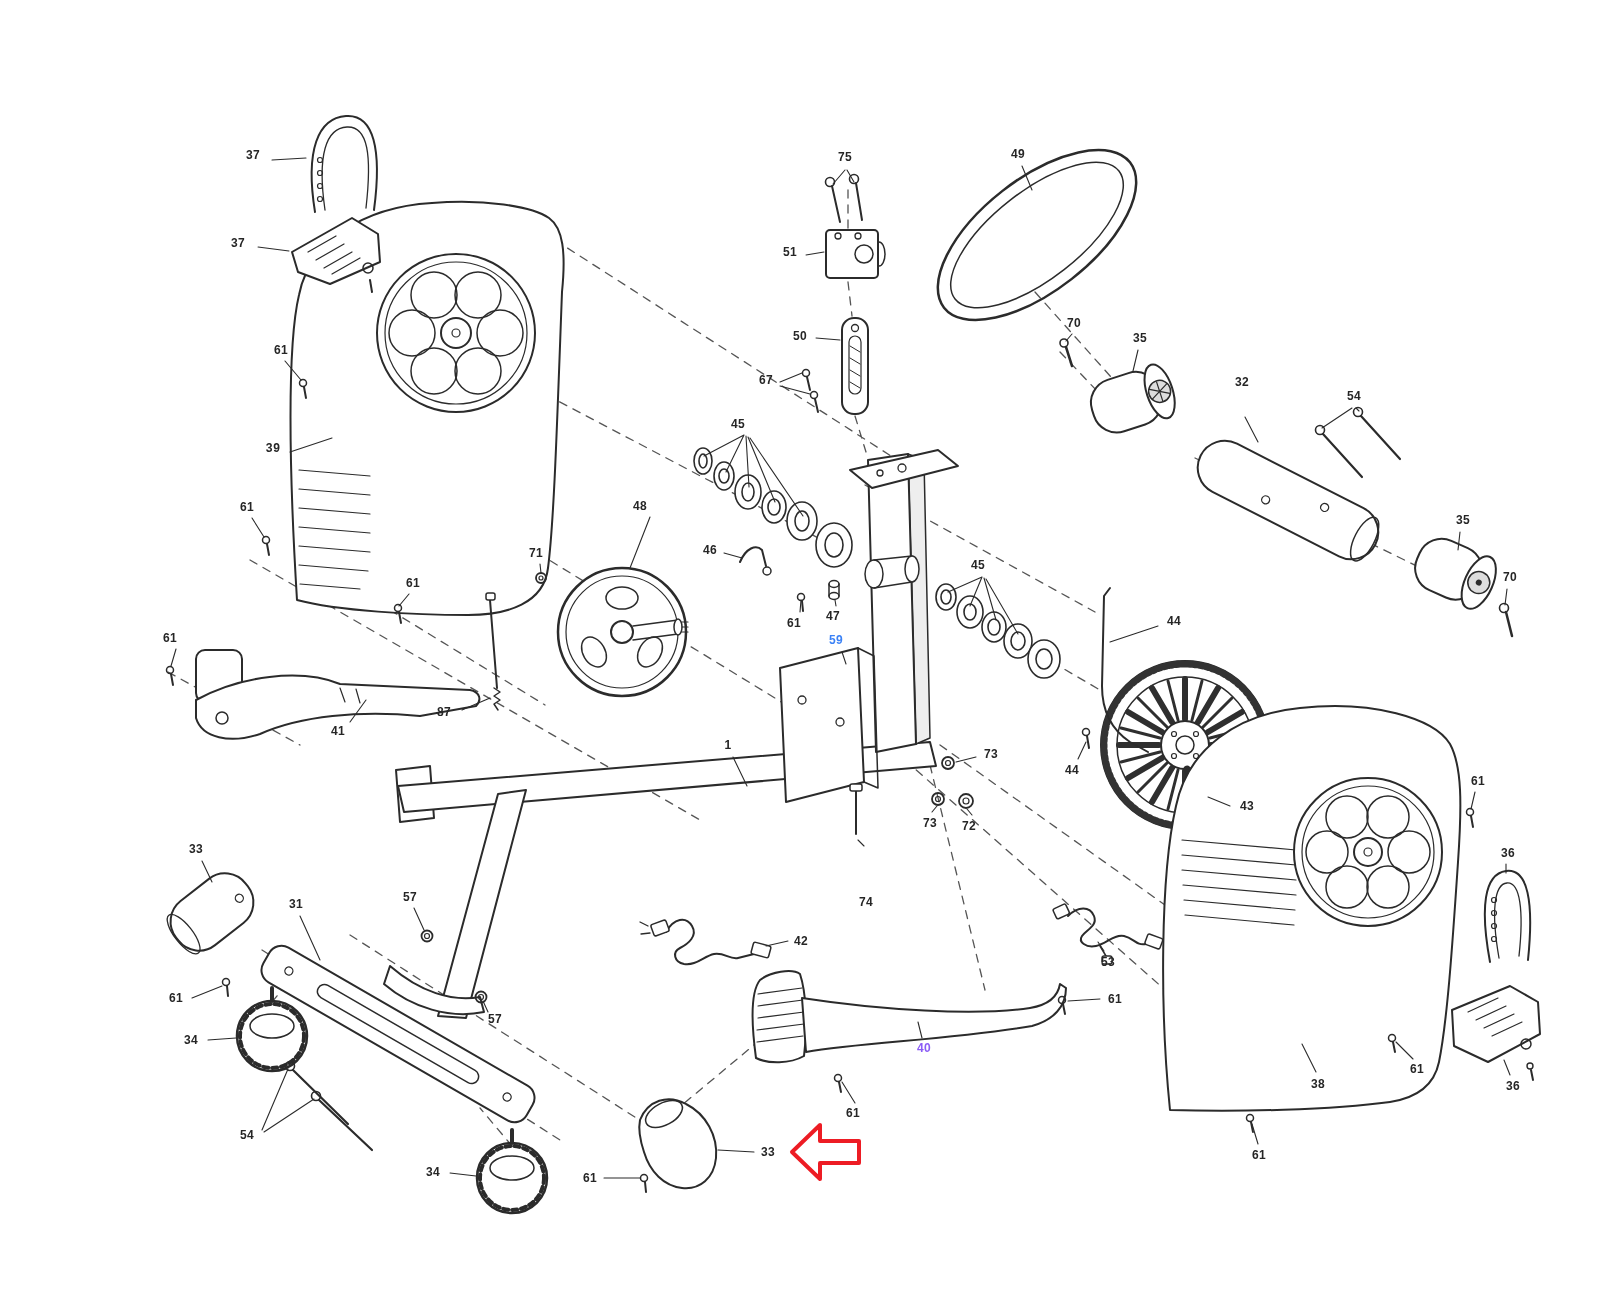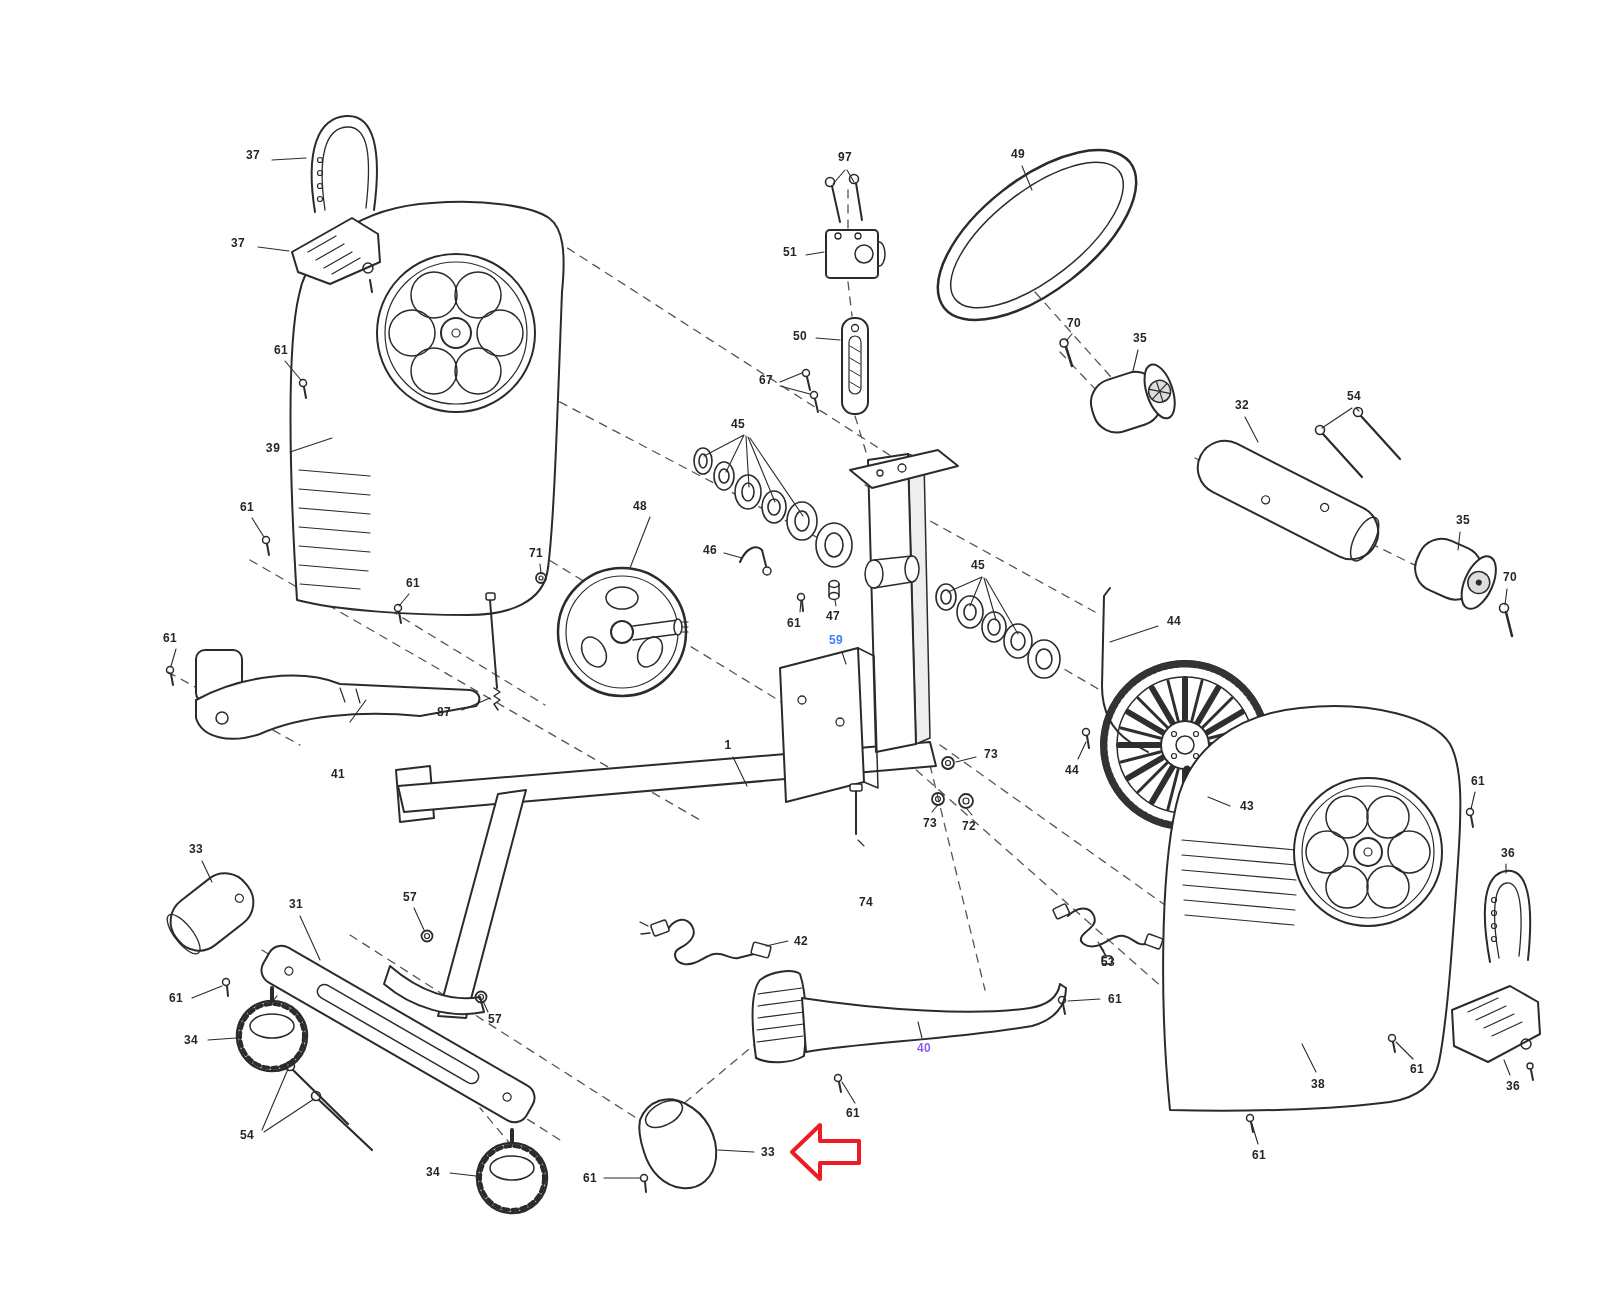--- a/index.html
+++ b/index.html
@@ -434,33 +434,33 @@
       <div class="part-label" style="left: 253px; top: 155px; color: rgb(38, 38, 38);">37</div>
       <div class="part-label" style="left: 238px; top: 243px; color: rgb(38, 38, 38);">37</div>
       <div class="part-label" style="left: 281px; top: 350px; color: rgb(38, 38, 38);">61</div>
       <div class="part-label" style="left: 273px; top: 449px; color: rgb(38, 38, 38); font-family: Liberation Mono, monospace;">39</div>
       <div class="part-label" style="left: 247px; top: 507px; color: rgb(38, 38, 38);">61</div>
       <div class="part-label" style="left: 170px; top: 638px; color: rgb(38, 38, 38);">61</div>
       <div class="part-label" style="left: 413px; top: 583px; color: rgb(38, 38, 38);">61</div>
       <div class="part-label" style="left: 536px; top: 553px; color: rgb(38, 38, 38);">71</div>
       <div class="part-label" style="left: 640px; top: 506px; color: rgb(38, 38, 38);">48</div>
       <div class="part-label" style="left: 444px; top: 712px; color: rgb(38, 38, 38);">87</div>
-      <div class="part-label" style="left: 338px; top: 774px; color: rgb(38, 38, 38);">41</div>
+      <div class="part-label" style="left: 338px; top: 731px; color: rgb(38, 38, 38);">41</div>
       <div class="part-label" style="left: 738px; top: 424px; color: rgb(38, 38, 38);">45</div>
       <div class="part-label" style="left: 710px; top: 550px; color: rgb(38, 38, 38);">46</div>
       <div class="part-label" style="left: 794px; top: 623px; color: rgb(38, 38, 38);">61</div>
       <div class="part-label" style="left: 833px; top: 616px; color: rgb(38, 38, 38);">47</div>
-      <div class="part-label" style="left: 845px; top: 157px; color: rgb(38, 38, 38);">97</div>
+      <div class="part-label" style="left: 845px; top: 157px; color: rgb(38, 38, 38);">75</div>
       <div class="part-label" style="left: 790px; top: 252px; color: rgb(38, 38, 38);">51</div>
       <div class="part-label" style="left: 800px; top: 336px; color: rgb(38, 38, 38);">50</div>
       <div class="part-label" style="left: 766px; top: 380px; color: rgb(38, 38, 38);">67</div>
       <div class="part-label" style="left: 1018px; top: 154px; color: rgb(38, 38, 38);">49</div>
       <div class="part-label" style="left: 1074px; top: 323px; color: rgb(38, 38, 38);">70</div>
       <div class="part-label" style="left: 1140px; top: 338px; color: rgb(38, 38, 38);">35</div>
-      <div class="part-label" style="left: 1242px; top: 405px; color: rgb(38, 38, 38);">32</div>
+      <div class="part-label" style="left: 1242px; top: 382px; color: rgb(38, 38, 38);">32</div>
       <div class="part-label" style="left: 1354px; top: 396px; color: rgb(38, 38, 38);">54</div>
       <div class="part-label" style="left: 1463px; top: 520px; color: rgb(38, 38, 38);">35</div>
       <div class="part-label" style="left: 1510px; top: 577px; color: rgb(38, 38, 38);">70</div>
       <div class="part-label" style="left: 1174px; top: 621px; color: rgb(38, 38, 38);">44</div>
       <div class="part-label" style="left: 978px; top: 565px; color: rgb(38, 38, 38);">45</div>
       <div class="part-label" style="left: 836px; top: 640px; color: #3b82f6;">59</div>
       <div class="part-label" style="left: 728px; top: 745px; color: rgb(38, 38, 38);">1</div>
       <div class="part-label" style="left: 991px; top: 754px; color: rgb(38, 38, 38);">73</div>
       <div class="part-label" style="left: 930px; top: 823px; color: rgb(38, 38, 38);">73</div>
       <div class="part-label" style="left: 969px; top: 826px; color: rgb(38, 38, 38);">72</div>

